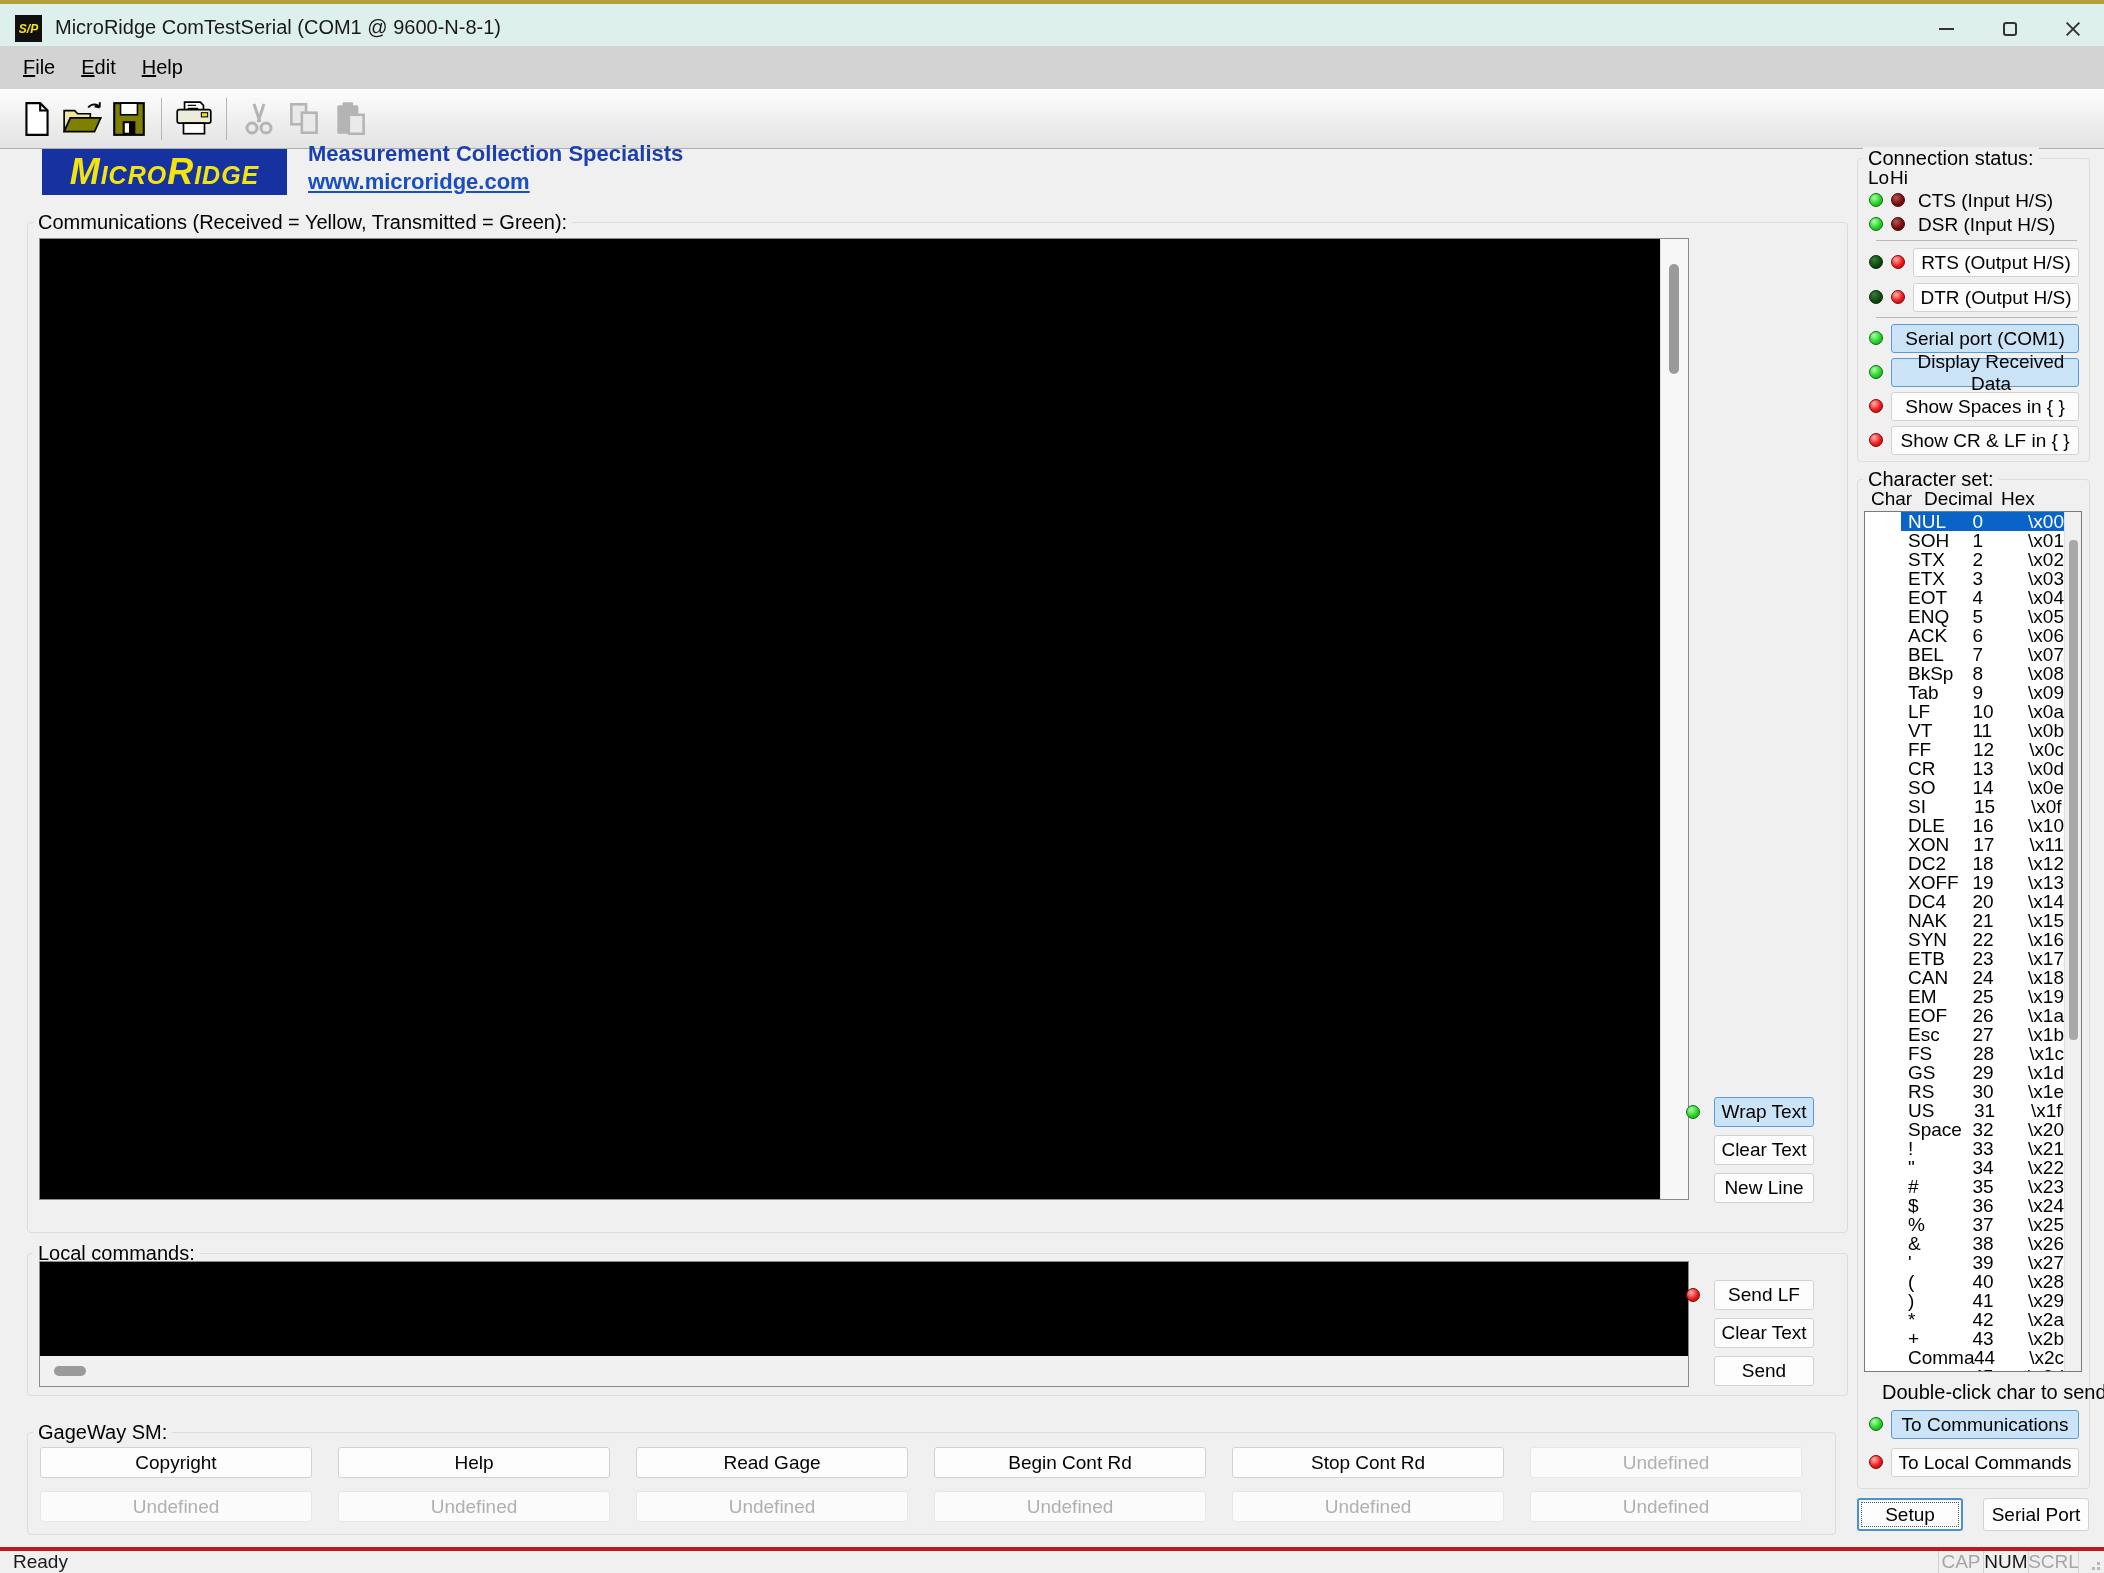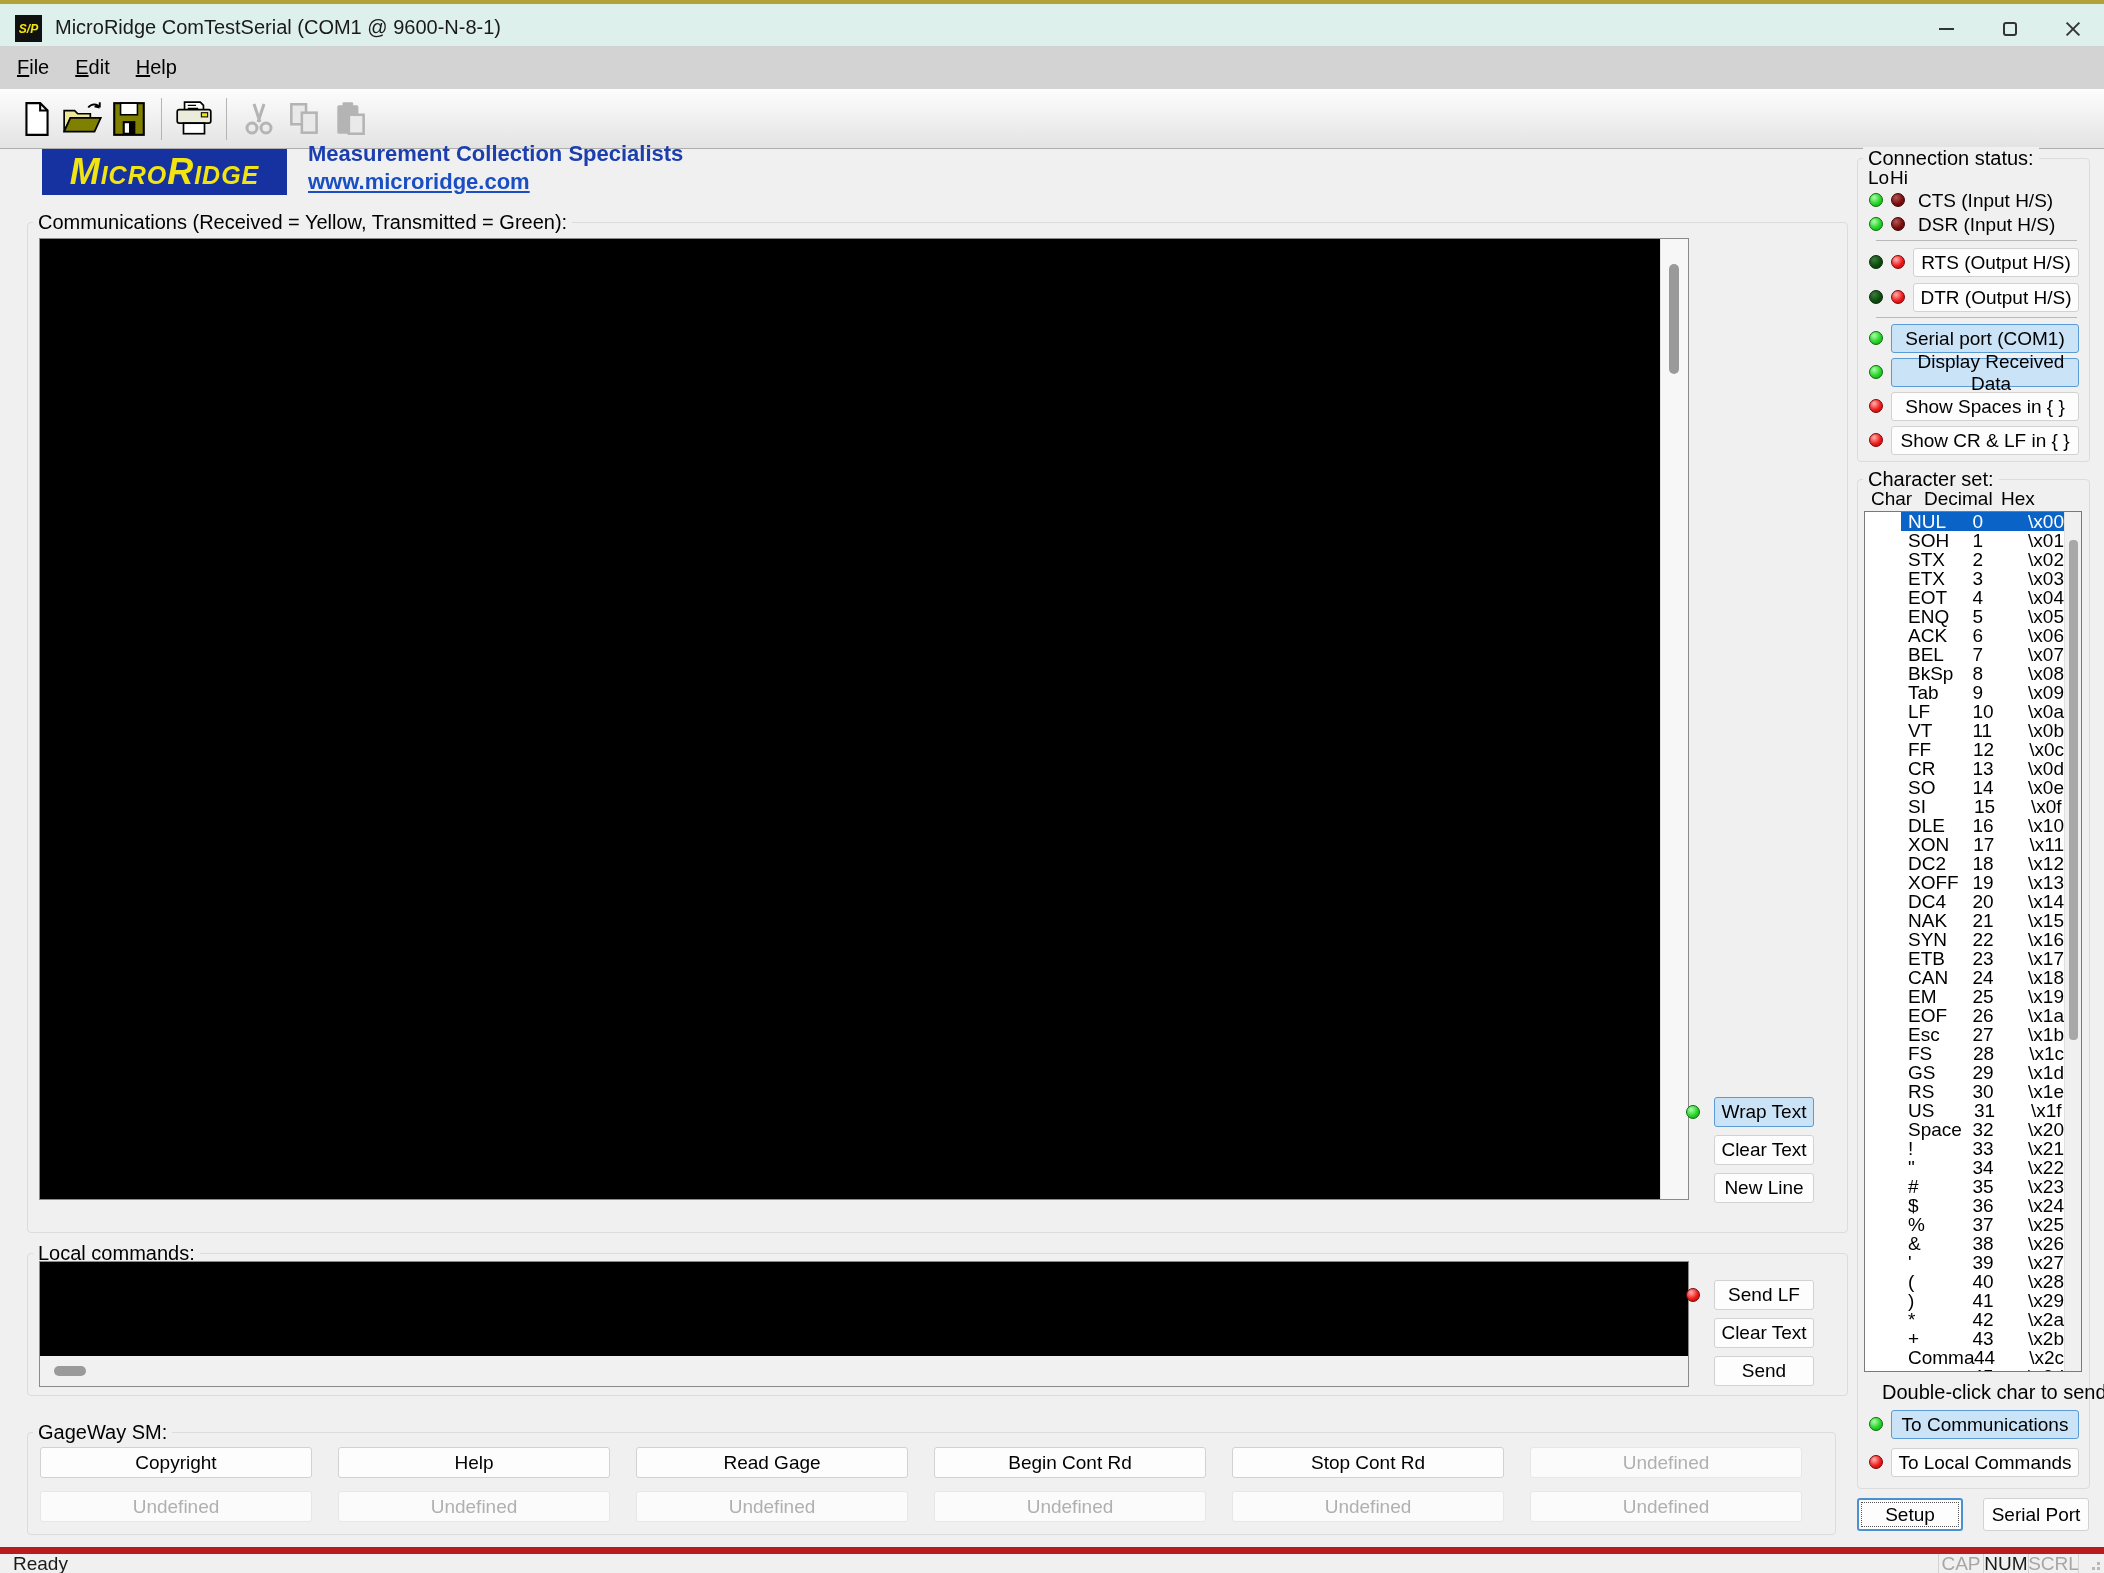--- a/index.html
+++ b/index.html
@@ -15,21 +15,21 @@
   .title-text{position:absolute;left:55px;top:0;height:46px;display:flex;align-items:center;font-size:20px;color:#1a1a1a;}
   .win-btns{position:absolute;right:0;top:4px;height:42px;display:flex;}
   .win-btn{width:63px;height:42px;display:flex;align-items:center;justify-content:center;}
   .glyph-min{width:15px;height:2px;background:#333;}
   .glyph-max{width:14px;height:14px;border:2px solid #333;border-radius:3px;}
   .glyph-close{position:relative;width:16px;height:16px;}
   .glyph-close:before,.glyph-close:after{content:"";position:absolute;left:-1px;top:7px;width:18px;height:2px;background:#333;}
   .glyph-close:before{transform:rotate(45deg);}
   .glyph-close:after{transform:rotate(-45deg);}
   
-  .menubar{position:absolute;left:0;top:46px;right:0;height:43px;background:#d3d3d3;display:flex;align-items:center;padding-left:4px;}
+  .menubar{position:absolute;left:0;top:46px;right:0;height:43px;background:#d3d3d3;display:flex;align-items:center;padding-left:10px;}
   .menu-item{font-size:20px;padding:0 13px;line-height:43px;}
   .menu-item::first-letter{text-decoration:underline;}
   
   .toolbar{position:absolute;left:0;top:89px;right:0;height:60px;background:linear-gradient(#fdfdfd,#e3e3e3);
     border-bottom:1px solid #aeaeae;display:flex;align-items:center;padding-left:14px;}
   .tool-btn{width:46px;height:48px;display:flex;align-items:center;justify-content:center;background:transparent;border:0;padding:0;}
   .tool-sep{width:1px;height:42px;background:#b5b5b5;margin:0 9px;}
   
   .logo-box{position:absolute;left:42px;top:149px;width:245px;height:46px;background:var(--logo-bg,#1632a0);
     display:flex;align-items:center;justify-content:center;}
@@ -70,21 +70,21 @@
   .listbox{position:absolute;left:6px;top:31px;width:218px;height:861px;background:#fff;border:1px solid #7a7a7a;overflow:hidden;}
   .cs-rows{position:absolute;left:0;top:0;right:17px;bottom:0;overflow:hidden;padding-left:36px;}
   .cs-row{display:flex;height:19px;line-height:19px;font-size:19px;padding-left:7px;white-space:nowrap;}
   .cs-row.selected{background:var(--selection,#0a64c8);color:#fff;}
   .cs-char{width:66px;}
   .cs-dec{width:57px;}
   .cs-hex{flex:1;}
   .cs-scrollbar{position:absolute;right:0;top:0;bottom:0;width:17px;background:#f0f0f0;border-left:1px solid #e0e0e0;}
   .cs-thumb{position:absolute;left:4px;top:28px;width:9px;height:500px;background:#a8a8a8;border-radius:4px;}
   
-  .statusbar{position:absolute;left:0;right:0;bottom:0;height:26px;background:#f0f0f0;border-top:7px solid #b91c1c;
+  .statusbar{position:absolute;left:0;right:0;bottom:0;height:26px;background:#f0f0f0;border-top:4px solid #b91c1c;
     display:flex;align-items:center;font-size:19px;text-align:center;}
   .sb-ready{margin-left:13px;color:#1a1a1a;}
   .sb-right{margin-left:auto;display:flex;align-items:stretch;height:100%;}
   .sb-cell{display:flex;align-items:center;justify-content:center;width:45px;border-left:1px solid #d2d2d2;color:#a6a6a6;}
   .sb-cell.active{color:#1a1a1a;}
   .sb-grip{width:26px;position:relative;border-left:1px solid #d2d2d2;}
   .sb-grip i{position:absolute;width:3px;height:3px;background:#b8b8b8;}
 </style>
 </head>
 <body>

